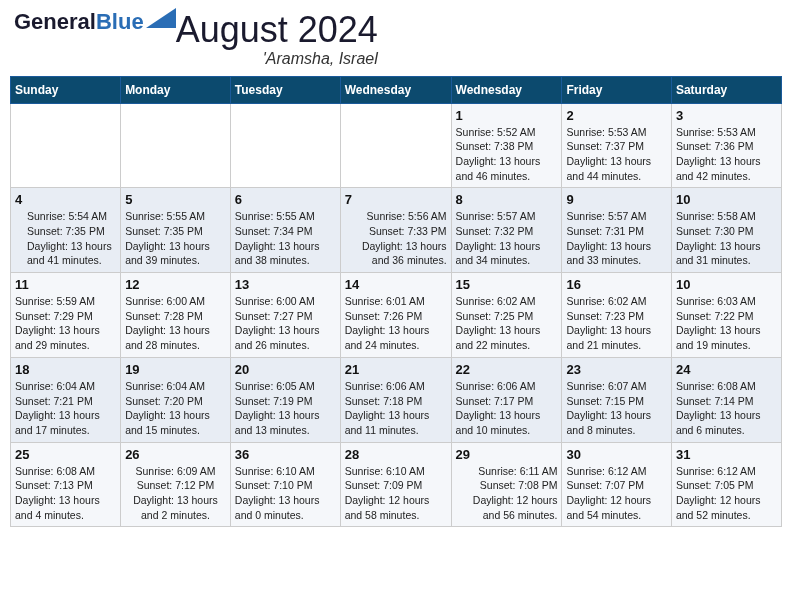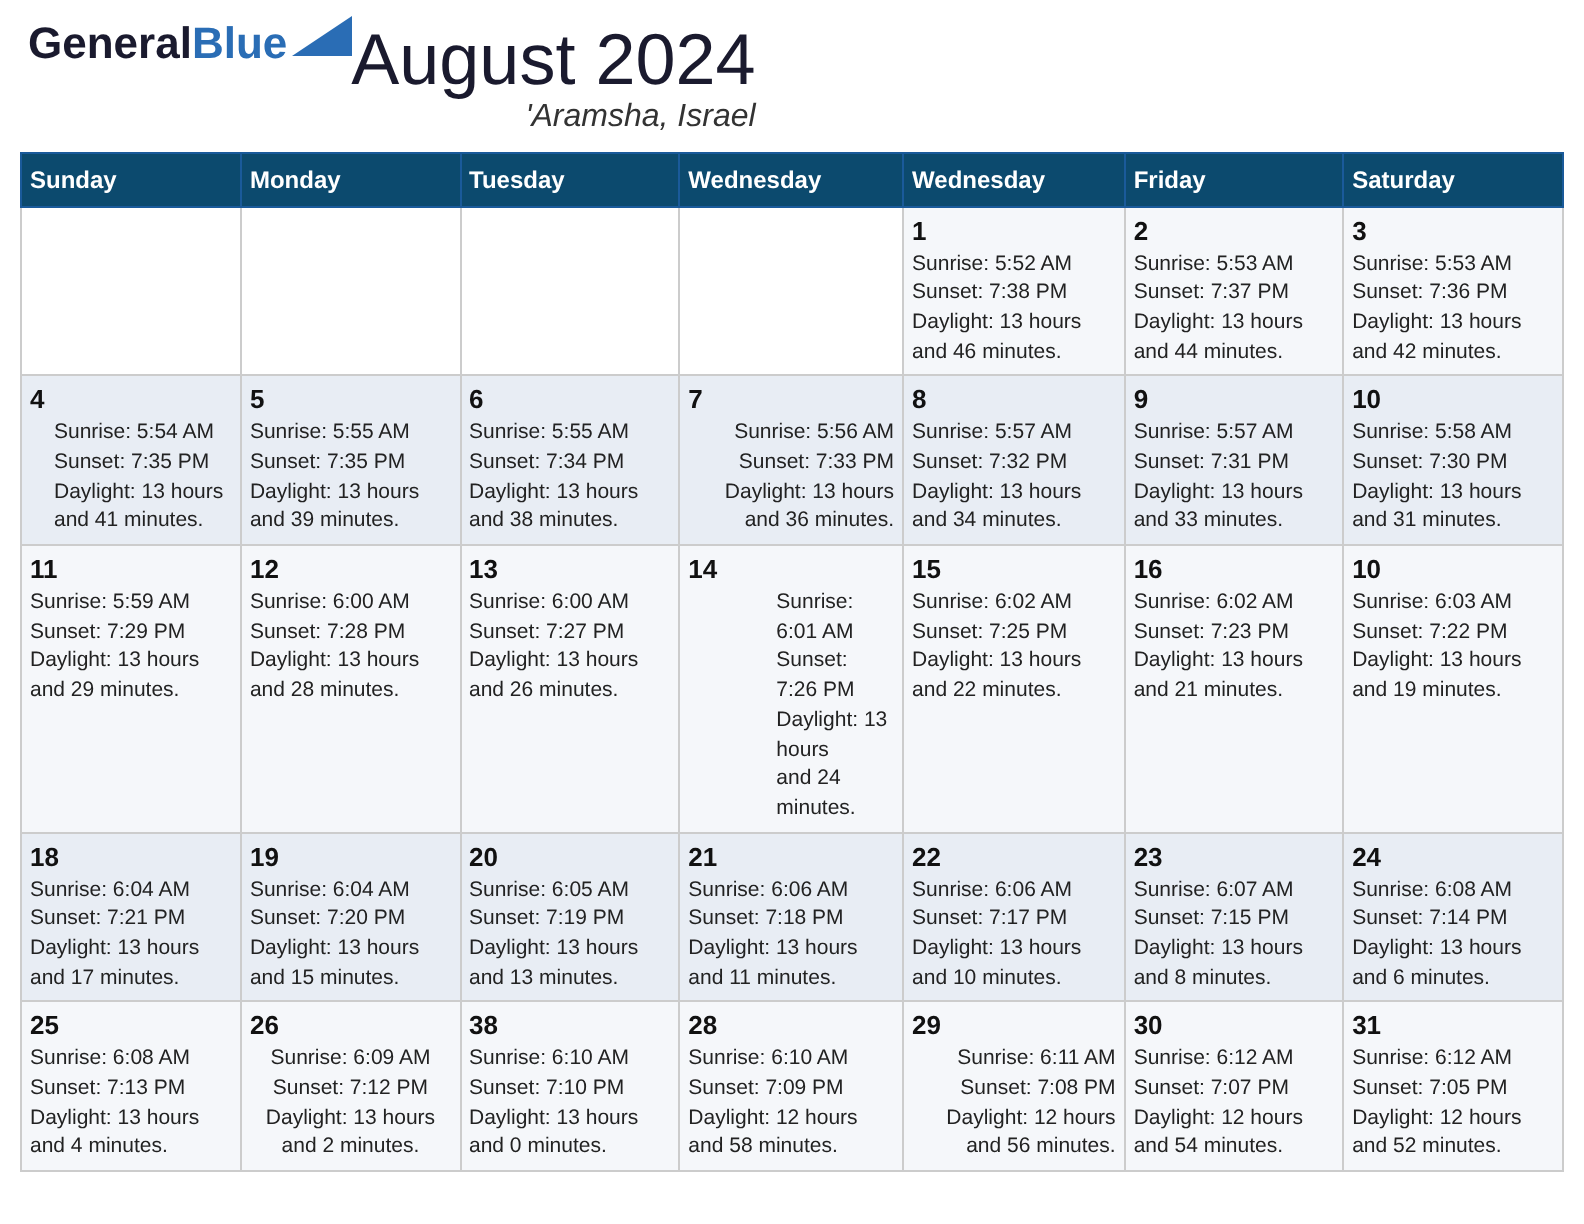--- a/index.html
+++ b/index.html
@@ -215,21 +215,21 @@
         </td>
         <td>
           <span class="day-number">13</span>
           <div class="day-info" style="white-space: pre-line;">Sunrise: 6:00 AM
 Sunset: 7:27 PM
 Daylight: 13 hours
 and 26 minutes.</div>
         </td>
         <td>
           <span class="day-number">14</span>
-          <div class="day-info" style="white-space: pre-line; margin-left: 44px;">Sunrise: 6:01 AM
+          <div class="day-info" style="white-space: pre-line;">Sunrise: 6:01 AM
 Sunset: 7:26 PM
 Daylight: 13 hours
 and 24 minutes.</div>
         </td>
         <td>
           <span class="day-number">15</span>
           <div class="day-info" style="white-space: pre-line;">Sunrise: 6:02 AM
 Sunset: 7:25 PM
 Daylight: 13 hours
 and 22 minutes.</div>
@@ -309,21 +309,21 @@
 and 4 minutes.</div>
         </td>
         <td>
           <span class="day-number">26</span>
           <div class="day-info" style="white-space: pre-line; text-align: center;">Sunrise: 6:09 AM
 Sunset: 7:12 PM
 Daylight: 13 hours
 and 2 minutes.</div>
         </td>
         <td>
-          <span class="day-number">38</span>
+          <span class="day-number">36</span>
           <div class="day-info" style="white-space: pre-line;">Sunrise: 6:10 AM
 Sunset: 7:10 PM
 Daylight: 13 hours
 and 0 minutes.</div>
         </td>
         <td>
           <span class="day-number">28</span>
           <div class="day-info" style="white-space: pre-line;">Sunrise: 6:10 AM
 Sunset: 7:09 PM
 Daylight: 12 hours

